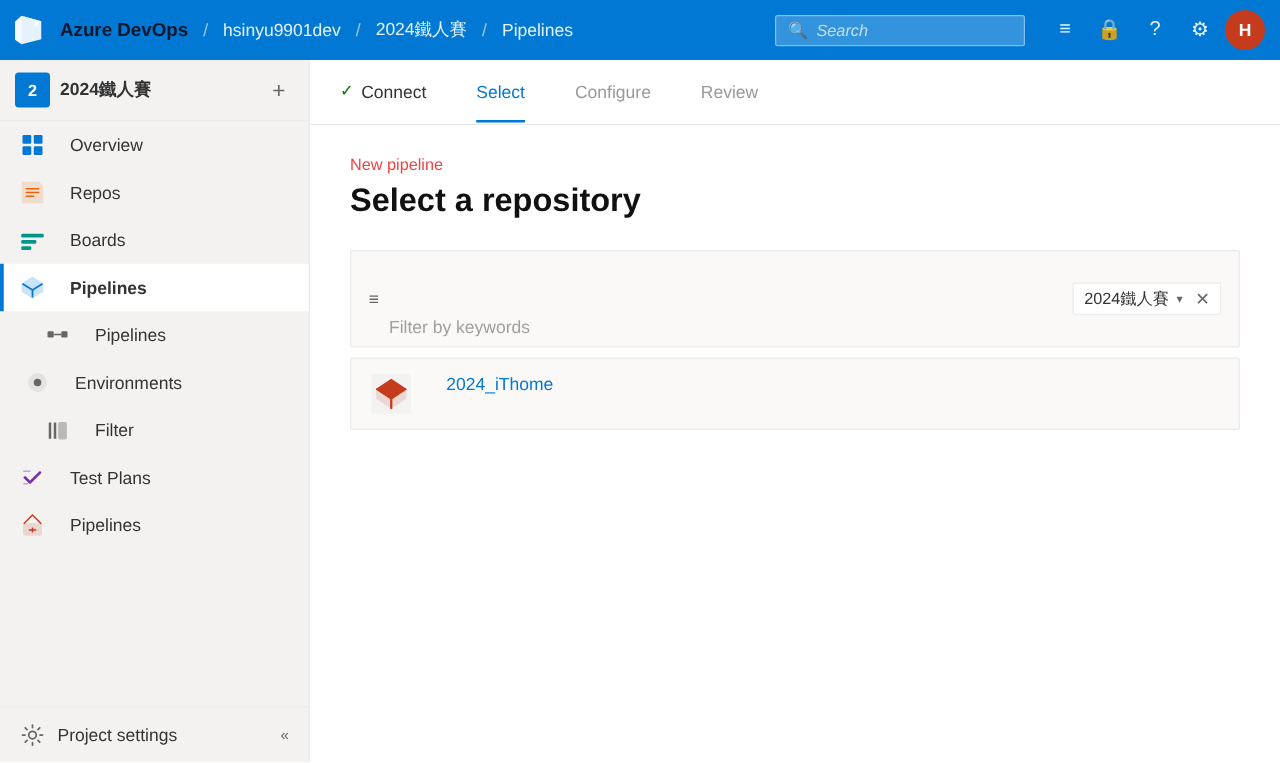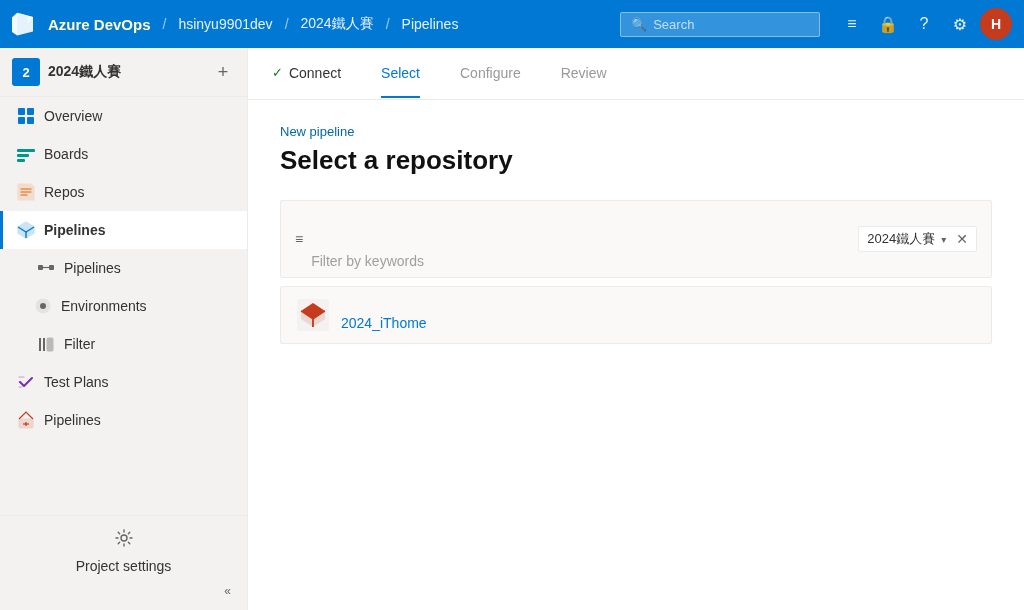--- a/index.html
+++ b/index.html
@@ -9,41 +9,42 @@
     .topnav {
       height: 48px;
       background: #0078d4;
       display: flex;
       align-items: center;
       padding: 0 12px;
       gap: 8px;
       flex-shrink: 0;
     }
     .topnav-logo { width: 28px; height: 28px; flex-shrink: 0; }
-    .topnav-title { color: #fef9c3; font-size: 15px; font-weight: 600; white-space: nowrap; }
+    .topnav-title { color: #0f172a; font-size: 15px; font-weight: 600; white-space: nowrap; }
     .topnav-sep { color: rgba(255,255,255,0.6); margin: 0 4px; }
     .topnav-breadcrumb { color: rgba(255,255,255,0.9); font-size: 14px; white-space: nowrap; }
     .topnav-spacer { flex: 1; }
     .topnav-search {
       background: rgba(255,255,255,0.2);
       border: 1px solid rgba(255,255,255,0.4);
       border-radius: 2px;
       display: flex;
       align-items: center;
       padding: 4px 10px;
       gap: 6px;
       width: 200px;
     }
     .topnav-search input {
       background: transparent;
       border: none;
       outline: none;
       color: #fef9c3;
       font-size: 13px;
       width: 100%;
+      font-style: italic;
     }
     .topnav-search input::placeholder { color: rgba(255,255,255,0.7); }
     .topnav-icons { display: flex; align-items: center; gap: 4px; margin-left: 8px; }
     .topnav-icon-btn {
       width: 32px; height: 32px;
       display: flex; align-items: center; justify-content: center;
       color: #fff; font-size: 16px; cursor: pointer;
       border-radius: 2px;
       opacity: 0.9;
     }
@@ -97,21 +98,21 @@
       color: #666;
       font-size: 18px;
       cursor: pointer;
       width: 24px; height: 24px;
       display: flex; align-items: center; justify-content: center;
     }
     .sidebar-item {
       display: flex;
       align-items: center;
       padding: 9px 16px;
-      gap: 8px;
+      gap: 20px;
       cursor: pointer;
       color: #333;
       font-size: 14px;
       text-decoration: none;
       position: relative;
     }
     .sidebar-item.active {
       background: #fff;
       font-weight: 600;
       border-left: 3px solid #0078d4;
@@ -128,21 +129,20 @@
       padding: 4px 0;
     }
     .sidebar-footer-item {
       display: flex;
       align-items: center;
       padding: 8px 16px;
       gap: 10px;
       cursor: pointer;
       color: #333;
       font-size: 14px;
-      flex-direction: column;
     }
     .sidebar-footer-chevron { margin-left: auto; color: #666; font-size: 12px; }
 
     
     .content {
       flex: 1;
       overflow-y: auto;
       padding: 0;
       background: #fff;
     }
@@ -180,21 +180,21 @@
     }
     .wizard-step.completed { color: #333; }
     .wizard-step-check { color: #107c10; font-size: 13px; }
 
     
     .page-body {
       padding: 24px 32px;
     }
     .page-subtitle {
       font-size: 13px;
-      color: #0369a1;
+      color: #ef4444;
       margin-bottom: 6px;
     }
     .page-title {
       font-size: 26px;
       font-weight: 700;
       color: #111;
       margin-bottom: 24px;
     }
 
     
@@ -230,25 +230,25 @@
       font-size: 13px;
       color: #333;
       cursor: pointer;
     }
     .filter-tag-chevron { font-size: 10px; color: #666; }
     .filter-tag-close { color: #666; font-size: 14px; cursor: pointer; margin-left: 4px; }
 
     
     .repo-item {
       display: flex;
-      align-items: flex-end;
+      align-items: flex-start;
       padding: 12px 16px;
       border: 1px solid #edebe9;
       border-radius: 2px;
-      gap: 12px;
+      gap: 28px;
       cursor: pointer;
       background: #faf9f8;
       margin-top: 2px;
     }
     .repo-icon {
       width: 32px; height: 32px;
       flex-shrink: 0;
     }
     .repo-name {
       font-size: 14px;
@@ -302,38 +302,38 @@
             <rect x="2" y="11" width="7" height="7" rx="1" fill="#0078d4"></rect>
             <rect x="11" y="11" width="7" height="7" rx="1" fill="#0078d4"></rect>
           </svg>
       </span>
       <span>Overview</span>
     </div>
 
     <div class="sidebar-item">
       <span class="sidebar-icon">
         <svg width="20" height="20" viewBox="0 0 20 20" fill="none">
+            <path d="M5 2h10l3 3v13H2V2h3z" fill="#e8630a" opacity="0.15" stroke="#e8630a" stroke-width="1.2"></path>
+            <path d="M5 7h10M5 10h10M5 13h6" stroke="#e8630a" stroke-width="1.2" stroke-linecap="round"></path>
+          </svg>
+      </span>
+      <span>Repos</span>
+    </div>
+
+    <div class="sidebar-item">
+      <span class="sidebar-icon">
+        <svg width="20" height="20" viewBox="0 0 20 20" fill="none">
             <rect x="1" y="5" width="18" height="3" rx="1" fill="#009688"></rect>
             <rect x="1" y="10" width="12" height="3" rx="1" fill="#009688"></rect>
             <rect x="1" y="15" width="8" height="3" rx="1" fill="#009688"></rect>
           </svg>
       </span>
       <span>Boards</span>
     </div>
 
-    <div class="sidebar-item">
-      <span class="sidebar-icon">
-        <svg width="20" height="20" viewBox="0 0 20 20" fill="none">
-            <path d="M5 2h10l3 3v13H2V2h3z" fill="#e8630a" opacity="0.15" stroke="#e8630a" stroke-width="1.2"></path>
-            <path d="M5 7h10M5 10h10M5 13h6" stroke="#e8630a" stroke-width="1.2" stroke-linecap="round"></path>
-          </svg>
-      </span>
-      <span>Repos</span>
-    </div>
-
     <div class="sidebar-item active">
       <span class="sidebar-icon">
         <svg width="20" height="20" viewBox="0 0 20 20" fill="none">
             <path d="M10 2L2 7v6l8 5 8-5V7L10 2z" fill="#0078d4" opacity="0.2" stroke="#0078d4" stroke-width="1.4"></path>
             <path d="M2 7l8 5 8-5" stroke="#0078d4" stroke-width="1.4"></path>
             <line x1="10" y1="12" x2="10" y2="18" stroke="#0078d4" stroke-width="1.4"></line>
           </svg>
       </span>
       <span>Pipelines</span>
     </div>
@@ -342,21 +342,21 @@
       <span class="sidebar-icon">
         <svg width="20" height="20" viewBox="0 0 20 20" fill="none">
             <rect x="2" y="7" width="5" height="5" rx="1" fill="#666"></rect>
             <rect x="13" y="7" width="5" height="5" rx="1" fill="#666"></rect>
             <line x1="7" y1="9.5" x2="13" y2="9.5" stroke="#666" stroke-width="1.2"></line>
           </svg>
       </span>
       <span>Pipelines</span>
     </div>
 
-    <div class="sidebar-item" style="padding-left: 33px;">
+    <div class="sidebar-item" style="padding-left: 20px;">
       <span class="sidebar-icon">
         <svg width="20" height="20" viewBox="0 0 20 20" fill="none">
             <circle cx="10" cy="10" r="7" fill="#666" opacity="0.1" stroke="#666" stroke-width="1.2"></circle>
             <circle cx="10" cy="10" r="3" fill="#666"></circle>
           </svg>
       </span>
       <span>Environments</span>
     </div>
 
     <div class="sidebar-item" style="padding-left: 36px;">

